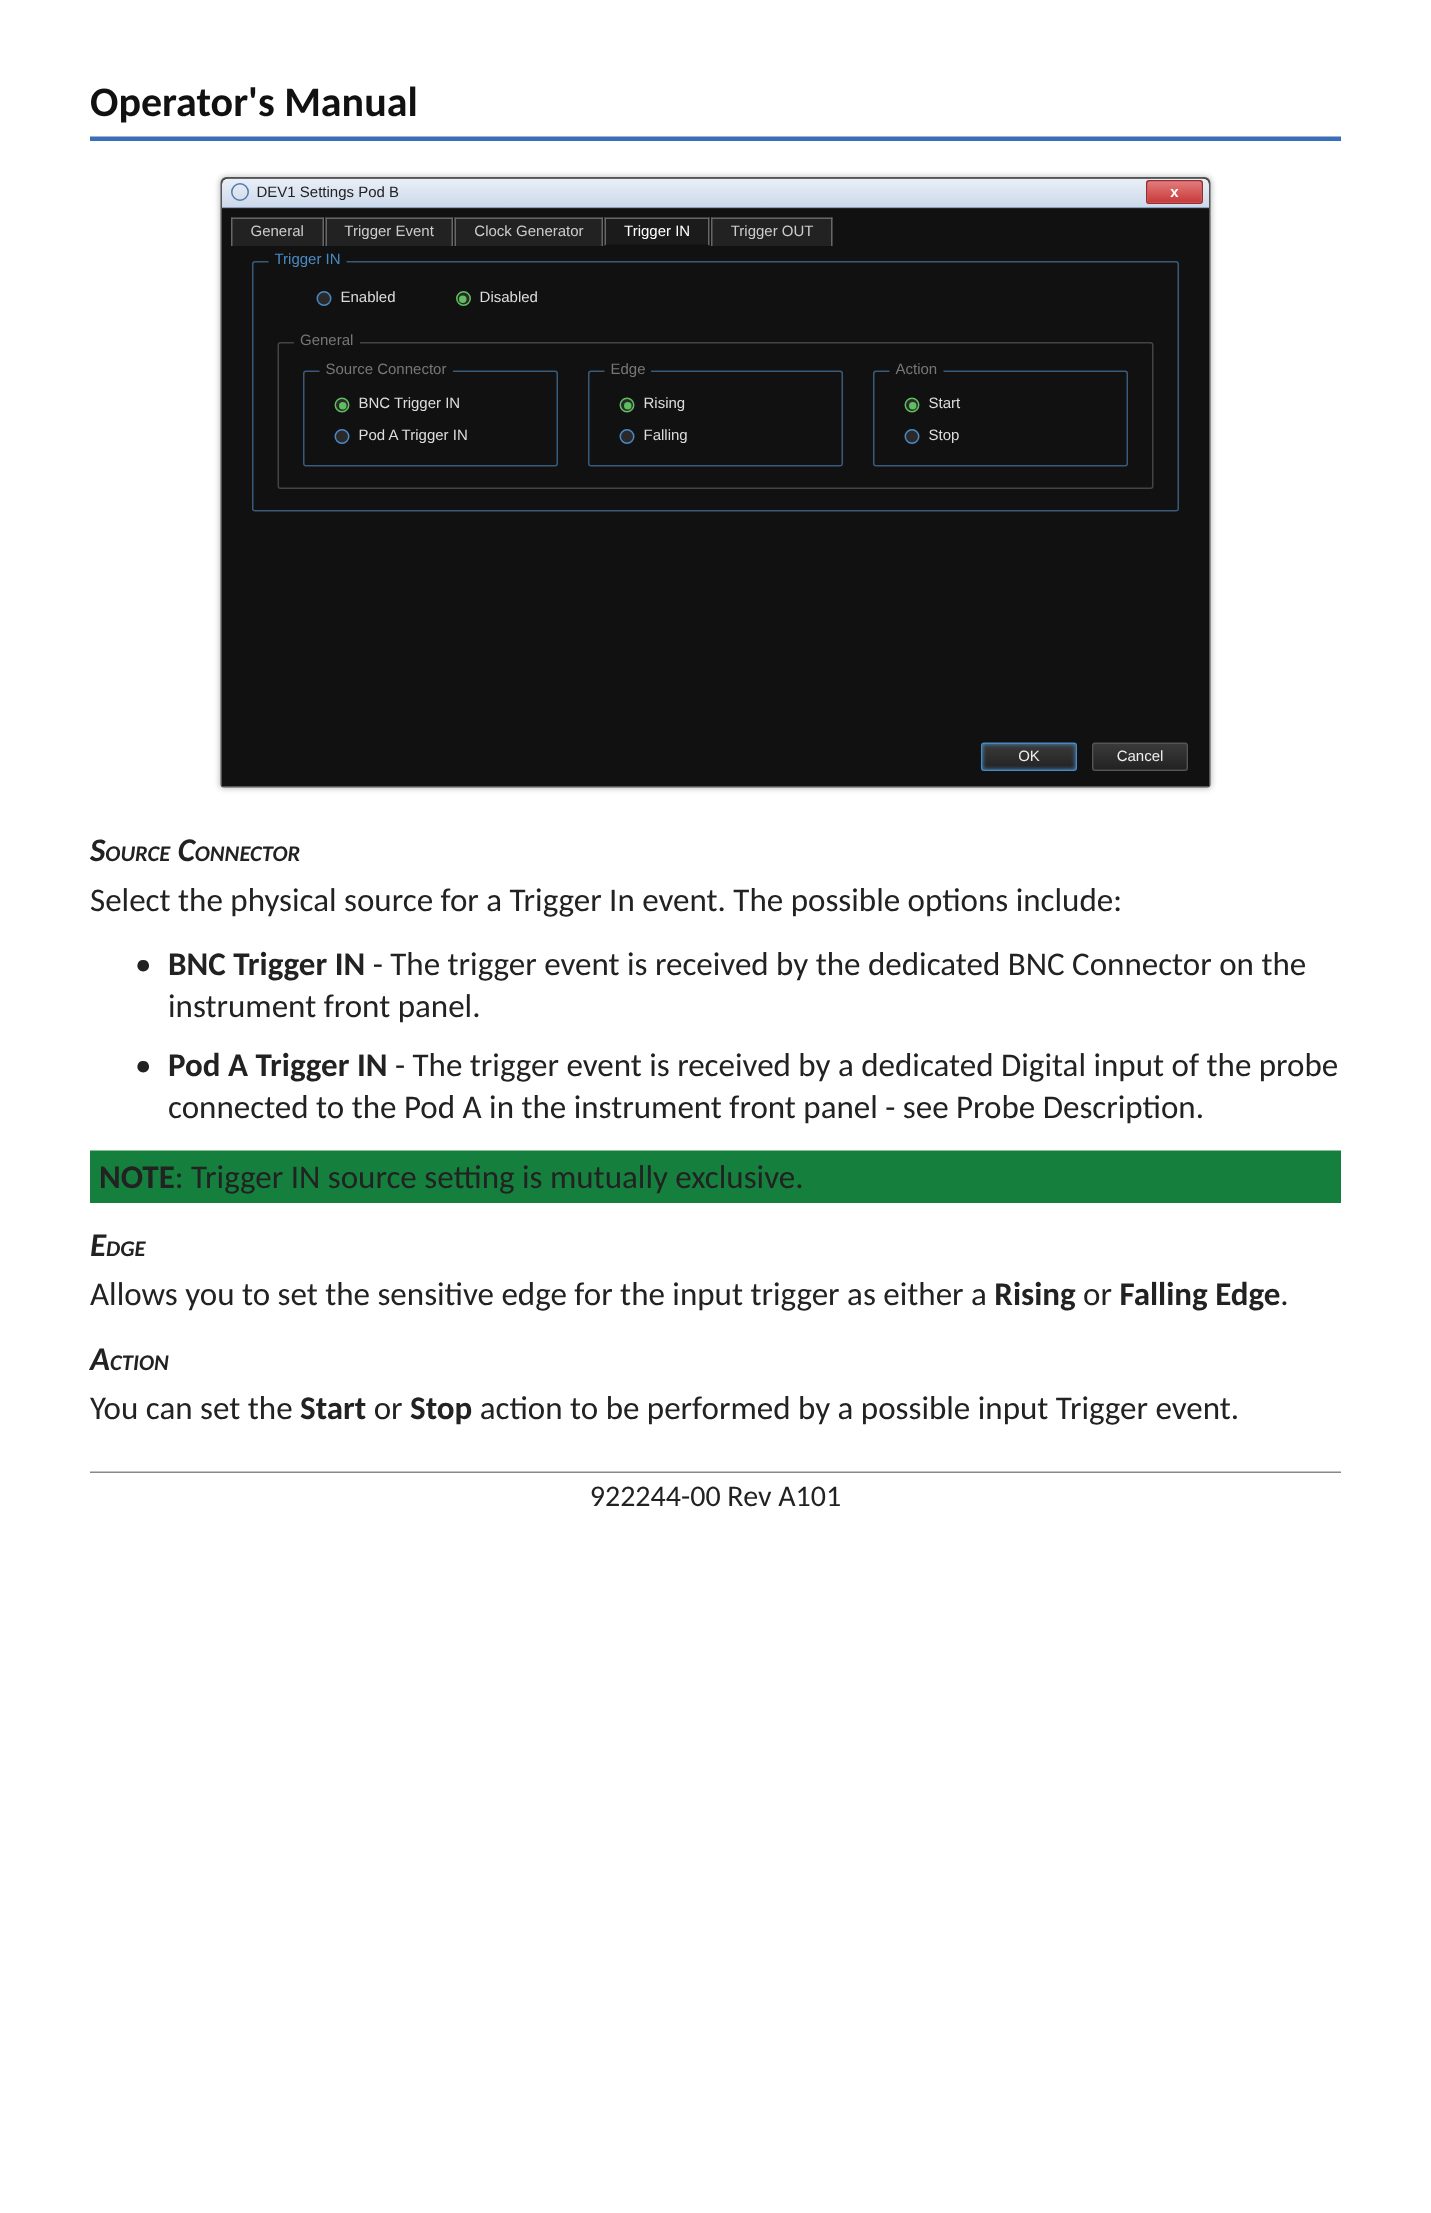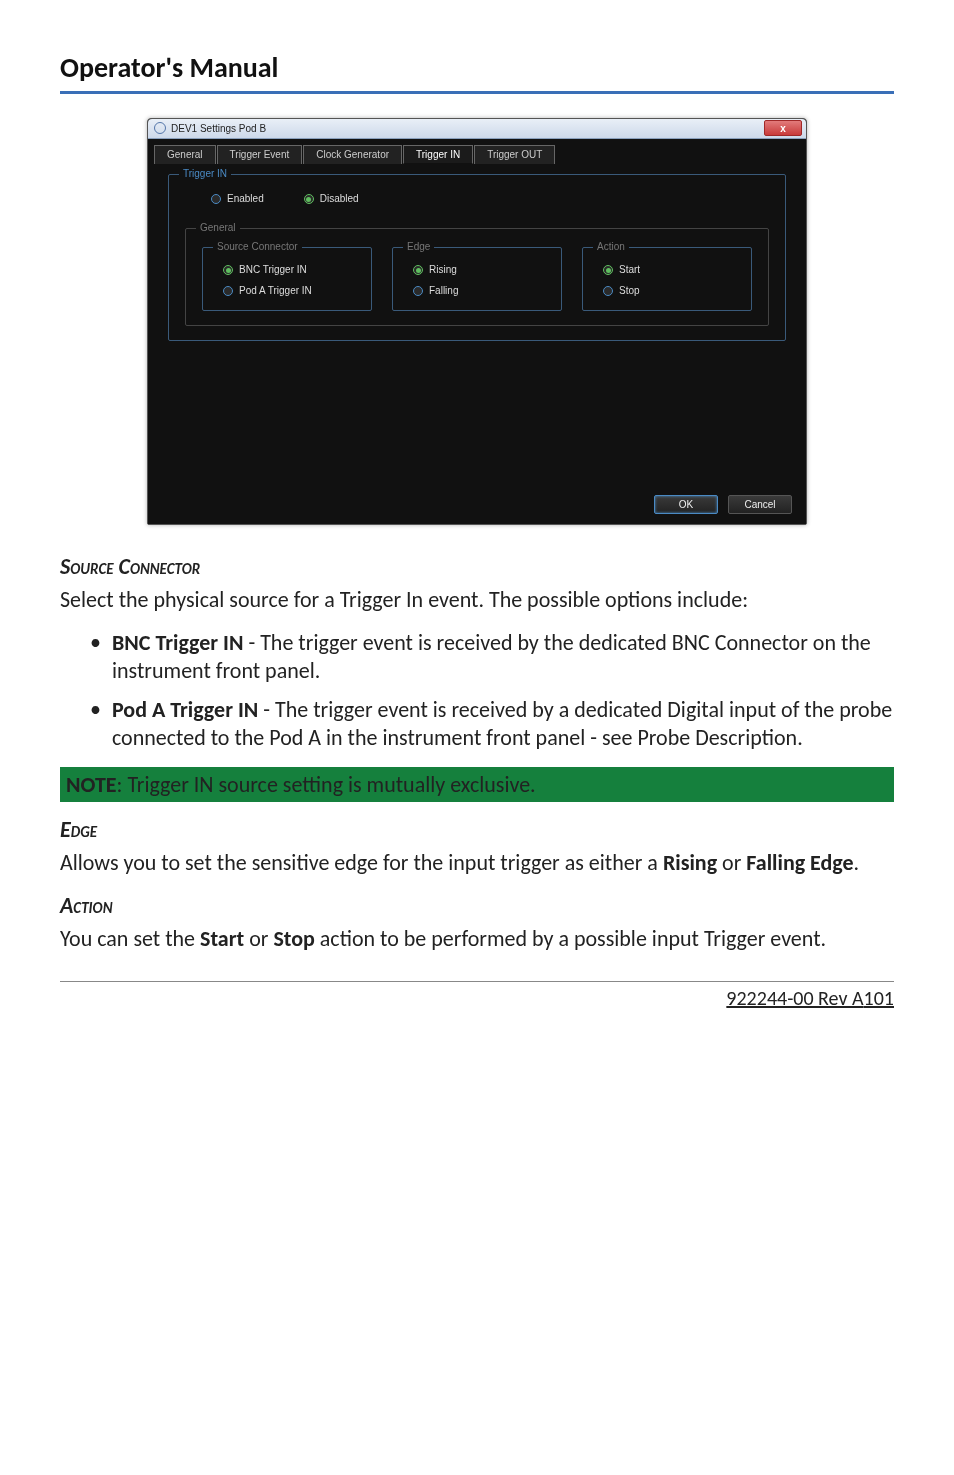--- a/index.html
+++ b/index.html
@@ -231,24 +231,23 @@
   }
   b { font-weight: 700; }
 
   .footer-rule {
     height: 1px;
     background: #888;
     margin-top: 28px;
   }
   .page-footer {
     display: flex;
-    justify-content: flex-end;
+    justify-content: center;
     font-size: 20px;
     padding-top: 4px;
-    text-decoration: underline;
   }
 </style>
 </head>
 <body>
 
 <div class="header-title">Operator's Manual</div>
 <div class="header-rule"></div>
 
 <div class="screenshot-wrap">
   <div class="win">

